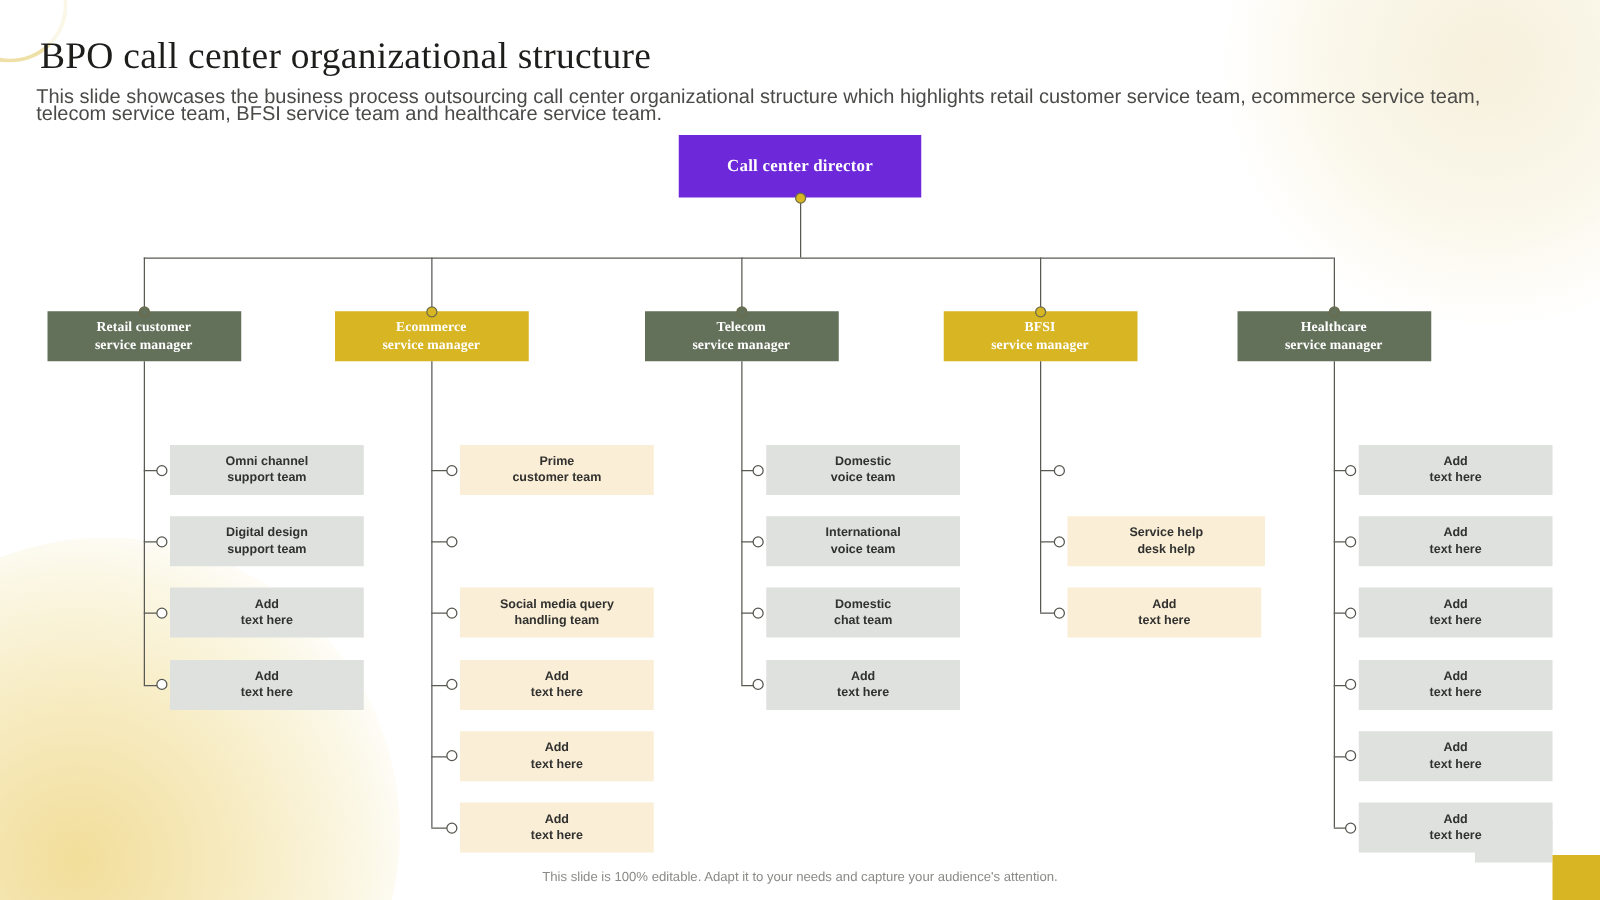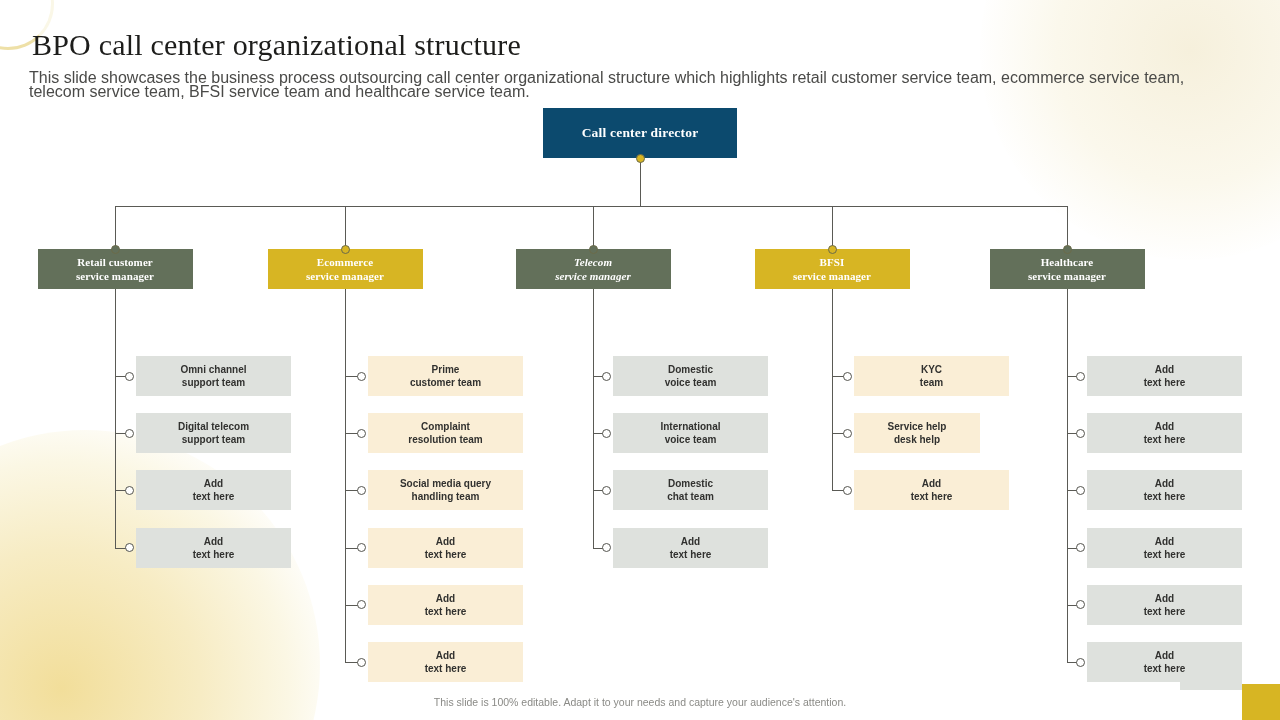--- a/index.html
+++ b/index.html
@@ -47,21 +47,21 @@
   }
 
   
   .chart{position:absolute;left:0;top:0;width:1280px;height:690px;}
   .node{
     position:absolute;box-sizing:border-box;
     display:flex;align-items:center;justify-content:center;text-align:center;
   }
   .node-director{
     font-family:"Liberation Serif", serif;font-weight:bold;
-    font-size:13.5px;color:#ffffff;background:#0c4a6e;
+    font-size:13.5px;color:#ffffff;background:#6d28d9;
     letter-spacing:.2px;
   }
   .node-manager{
     font-family:"Liberation Serif", serif;font-weight:bold;
     font-size:11px;color:#ffffff;line-height:14px;letter-spacing:.1px;
   }
   .node-manager.green{background:#63705a;}
   .node-manager.gold{background:#d7b523;}
   .node-leaf{
     font-size:10px;font-weight:bold;color:#31312f;line-height:13px;
@@ -113,21 +113,21 @@
     <div class="dot dot-mgr green" style="left: 110.5px; top: 244.5px;"></div>
     <div class="ln ln-v" style="left: 115px; top: 289px; height: 258.6px;"></div>
     <div class="ln ln-h" style="left: 115px; top: 376px; width: 15px;"></div>
     <div class="dot dot-leaf" style="left: 125px; top: 371.5px;"></div>
     <div class="node node-leaf gray" style="left: 136px; top: 356px; width: 155px; height: 40px;">
       <div><span>Omni channel</span><br><span>support team</span></div>
     </div>
     <div class="ln ln-h" style="left: 115px; top: 433.2px; width: 15px;"></div>
     <div class="dot dot-leaf" style="left: 125px; top: 428.7px;"></div>
     <div class="node node-leaf gray" style="left: 136px; top: 413.2px; width: 155px; height: 40px;">
-      <div><span>Digital telecom</span><br><span>support team</span></div>
+      <div><span>Digital design</span><br><span>support team</span></div>
     </div>
     <div class="ln ln-h" style="left: 115px; top: 490.4px; width: 15px;"></div>
     <div class="dot dot-leaf" style="left: 125px; top: 485.9px;"></div>
     <div class="node node-leaf gray" style="left: 136px; top: 470.4px; width: 155px; height: 40px;">
       <div><span>Add</span><br><span>text here</span></div>
     </div>
     <div class="ln ln-h" style="left: 115px; top: 547.6px; width: 15px;"></div>
     <div class="dot dot-leaf" style="left: 125px; top: 543.1px;"></div>
     <div class="node node-leaf gray" style="left: 136px; top: 527.6px; width: 155px; height: 40px;">
       <div><span>Add</span><br><span>text here</span></div>
@@ -138,23 +138,20 @@
     </div>
     <div class="dot dot-mgr gold" style="left: 340.5px; top: 244.5px;"></div>
     <div class="ln ln-v" style="left: 345px; top: 289px; height: 373px;"></div>
     <div class="ln ln-h" style="left: 345px; top: 376px; width: 17px;"></div>
     <div class="dot dot-leaf" style="left: 357px; top: 371.5px;"></div>
     <div class="node node-leaf cream" style="left: 368px; top: 356px; width: 155px; height: 40px; text-align: center;">
       <div><span>Prime</span><br><span>customer team</span></div>
     </div>
     <div class="ln ln-h" style="left: 345px; top: 433.2px; width: 17px;"></div>
     <div class="dot dot-leaf" style="left: 357px; top: 428.7px;"></div>
-    <div class="node node-leaf cream" style="left: 368px; top: 413.2px; width: 155px; height: 40px;">
-      <div><span>Complaint</span><br><span>resolution team</span></div>
-    </div>
     <div class="ln ln-h" style="left: 345px; top: 490.4px; width: 17px;"></div>
     <div class="dot dot-leaf" style="left: 357px; top: 485.9px;"></div>
     <div class="node node-leaf cream" style="left: 368px; top: 470.4px; width: 155px; height: 40px;">
       <div><span>Social media query</span><br><span>handling team</span></div>
     </div>
     <div class="ln ln-h" style="left: 345px; top: 547.6px; width: 17px;"></div>
     <div class="dot dot-leaf" style="left: 357px; top: 543.1px;"></div>
     <div class="node node-leaf cream" style="left: 368px; top: 527.6px; width: 155px; height: 40px;">
       <div><span>Add</span><br><span>text here</span></div>
     </div>
@@ -162,21 +159,21 @@
     <div class="dot dot-leaf" style="left: 357px; top: 600.3px;"></div>
     <div class="node node-leaf cream" style="left: 368px; top: 584.8px; width: 155px; height: 40px;">
       <div><span>Add</span><br><span>text here</span></div>
     </div>
     <div class="ln ln-h" style="left: 345px; top: 662px; width: 17px;"></div>
     <div class="dot dot-leaf" style="left: 357px; top: 657.5px;"></div>
     <div class="node node-leaf cream" style="left: 368px; top: 642px; width: 155px; height: 40px;">
       <div><span>Add</span><br><span>text here</span></div>
     </div>
     <div class="ln ln-v" style="left: 593px; top: 206px; height: 43px;"></div>
-    <div class="node node-manager green" style="left: 515.5px; top: 249px; width: 155px; height: 40px; font-style: italic;">
+    <div class="node node-manager green" style="left: 515.5px; top: 249px; width: 155px; height: 40px;">
       <div><span>Telecom</span><br><span>service manager</span></div>
     </div>
     <div class="dot dot-mgr green" style="left: 588.5px; top: 244.5px;"></div>
     <div class="ln ln-v" style="left: 593px; top: 289px; height: 258.6px;"></div>
     <div class="ln ln-h" style="left: 593px; top: 376px; width: 14px;"></div>
     <div class="dot dot-leaf" style="left: 602px; top: 371.5px;"></div>
     <div class="node node-leaf gray" style="left: 613px; top: 356px; width: 155px; height: 40px;">
       <div><span>Domestic</span><br><span>voice team</span></div>
     </div>
     <div class="ln ln-h" style="left: 593px; top: 433.2px; width: 14px;"></div>
@@ -195,26 +192,23 @@
       <div><span>Add</span><br><span>text here</span></div>
     </div>
     <div class="ln ln-v" style="left: 832px; top: 206px; height: 43px;"></div>
     <div class="node node-manager gold" style="left: 754.5px; top: 249px; width: 155px; height: 40px;">
       <div><span>BFSI</span><br><span>service manager</span></div>
     </div>
     <div class="dot dot-mgr gold" style="left: 827.5px; top: 244.5px;"></div>
     <div class="ln ln-v" style="left: 832px; top: 289px; height: 201.4px;"></div>
     <div class="ln ln-h" style="left: 832px; top: 376px; width: 16px;"></div>
     <div class="dot dot-leaf" style="left: 843px; top: 371.5px;"></div>
-    <div class="node node-leaf cream" style="left: 854px; top: 356px; width: 155px; height: 40px;">
-      <div><span>KYC</span><br><span>team</span></div>
-    </div>
     <div class="ln ln-h" style="left: 832px; top: 433.2px; width: 16px;"></div>
     <div class="dot dot-leaf" style="left: 843px; top: 428.7px;"></div>
-    <div class="node node-leaf cream" style="left: 854px; top: 413.2px; width: 126px; height: 40px;">
+    <div class="node node-leaf cream" style="left: 854px; top: 413.2px; width: 158px; height: 40px;">
       <div><span>Service help</span><br><span>desk help</span></div>
     </div>
     <div class="ln ln-h" style="left: 832px; top: 490.4px; width: 16px;"></div>
     <div class="dot dot-leaf" style="left: 843px; top: 485.9px;"></div>
     <div class="node node-leaf cream" style="left: 854px; top: 470.4px; width: 155px; height: 40px;">
       <div><span>Add</span><br><span>text here</span></div>
     </div>
     <div class="ln ln-v" style="left: 1067px; top: 206px; height: 43px;"></div>
     <div class="node node-manager green" style="left: 989.5px; top: 249px; width: 155px; height: 40px;">
       <div><span>Healthcare</span><br><span>service manager</span></div>

